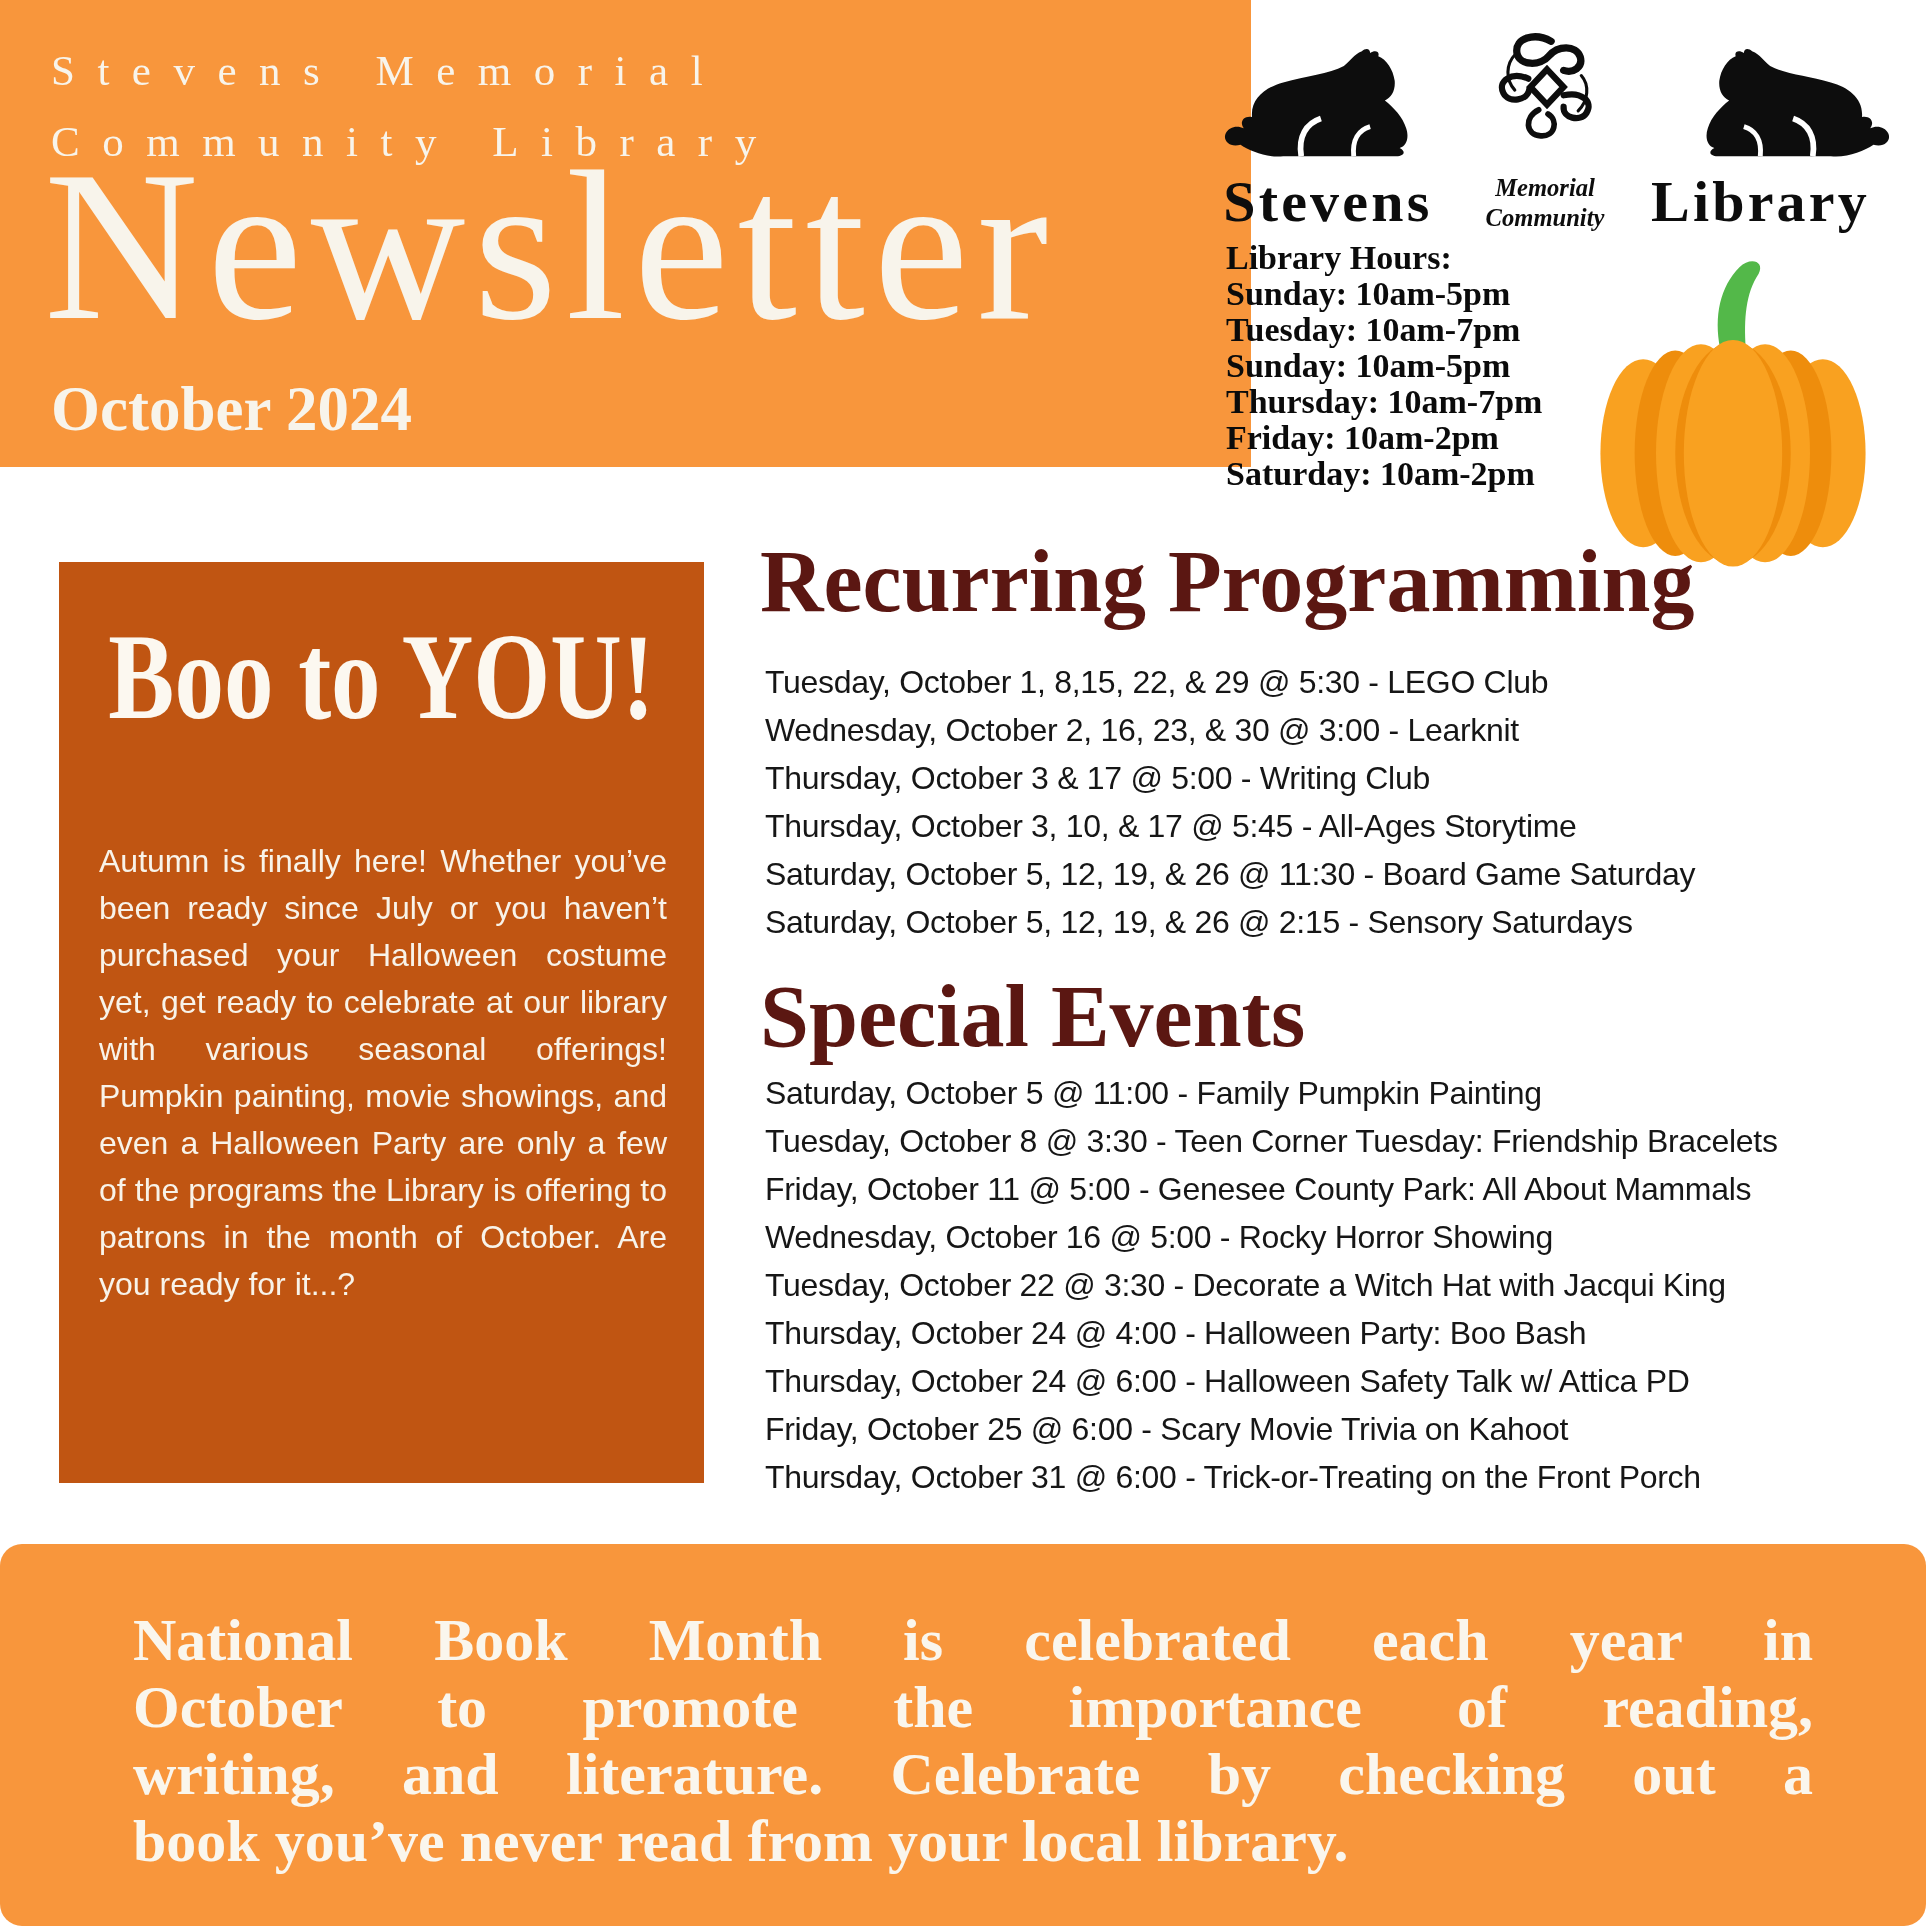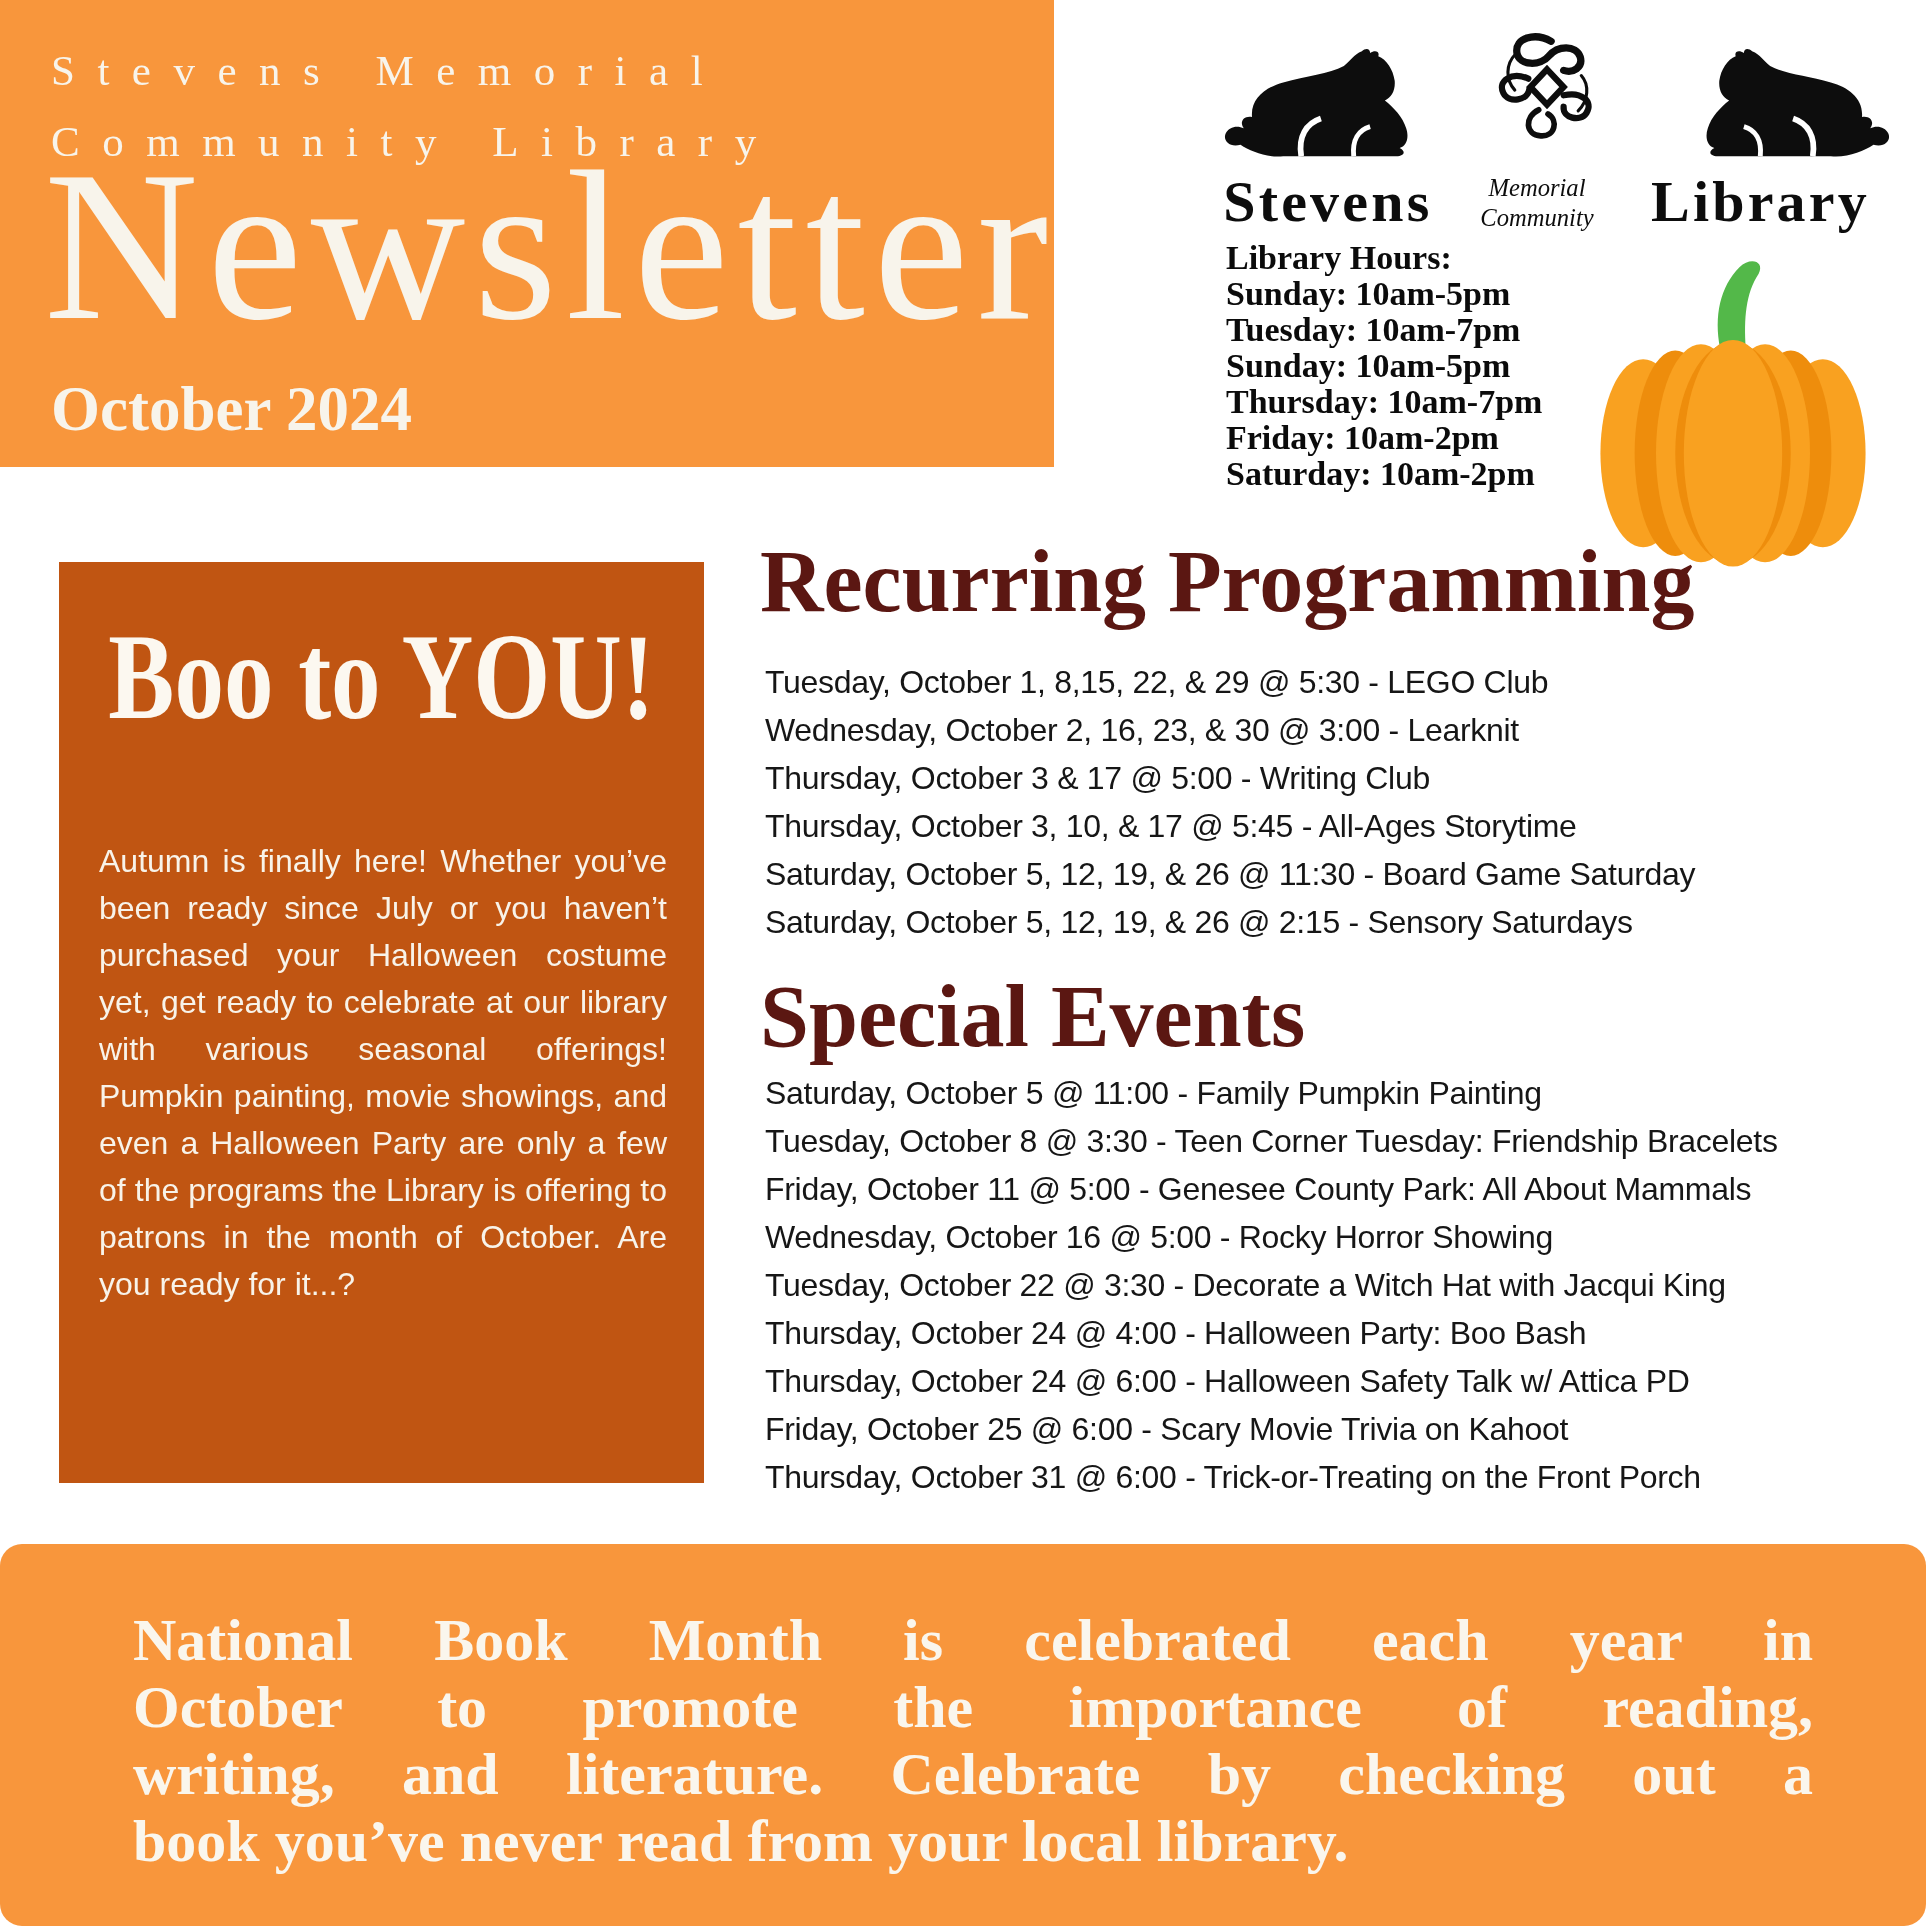--- a/index.html
+++ b/index.html
@@ -1,37 +1,37 @@
 <!DOCTYPE html>
 <html style="font-size:8.6px"><head>
 <meta charset="utf-8">
 <style>
   html,body{margin:0;padding:0;background:#ffffff;}
   #canvas{position:relative;width:1926px;height:1926px;background:#ffffff;overflow:hidden;
           font-family:"Liberation Serif",serif;}
 
   
-  .masthead{position:absolute;left:0;top:0;width:1054px;height:467px;background:#F8963C;}
+  .masthead{position:absolute;left:0;top:0;width:1251px;height:467px;background:#F8963C;}
   .brand{position:absolute;left:51px;top:35px;color:#F8F4EB;font-size:43px;font-weight:400;
          letter-spacing:22.5px;line-height:71px;white-space:nowrap;}
   .nl-title{position:absolute;left:44px;top:139px;margin:0;color:#F8F4EB;font-size:214px;
             font-weight:400;letter-spacing:8.6px;line-height:1;white-space:nowrap;}
   .issue{position:absolute;left:51px;top:373px;color:#F8F4EB;font-size:63px;font-weight:700;}
 
   
   .logo{position:absolute;left:1220px;top:33px;width:690px;height:235px;color:#0D0D0D;}
   .lion{position:absolute;top:15px;width:251px;height:123px;}
   #lion-left{left:0;}
   #lion-right{left:423px;transform:scaleX(-1);}
   .flourish{position:absolute;left:263px;top:0;width:128px;height:135px;}
   .logo-word{position:absolute;font-size:58px;font-weight:700;letter-spacing:3.2px;}
   #logo-stevens{left:3.2px;top:135px;font-family:Liberation Serif, serif;}
   #logo-library{left:431px;top:135px;}
-  .logo-script{position:absolute;left:244px;top:140px;width:146px;text-align:center;
-               font-style:italic;font-size:24.6px;line-height:30px;font-weight:400;}
+  .logo-script{position:absolute;left:252px;top:140px;width:146px;text-align:center;
+               font-style:italic;font-size:24.6px;line-height:30px;font-weight:700;}
 
   
   .hours{position:absolute;left:1226px;top:240px;color:#0B0B0B;font-weight:700;
          font-size:34px;line-height:36px;white-space:nowrap;}
 
   
   .pumpkin{position:absolute;left:1594px;top:250px;width:278px;height:321px;}
 
   
   .feature{position:absolute;left:59px;top:562px;width:645px;height:921px;background:#C05512;}

